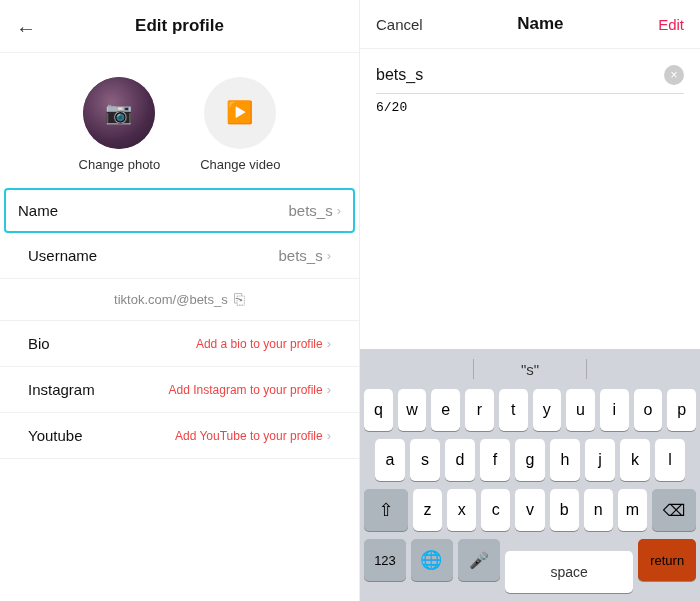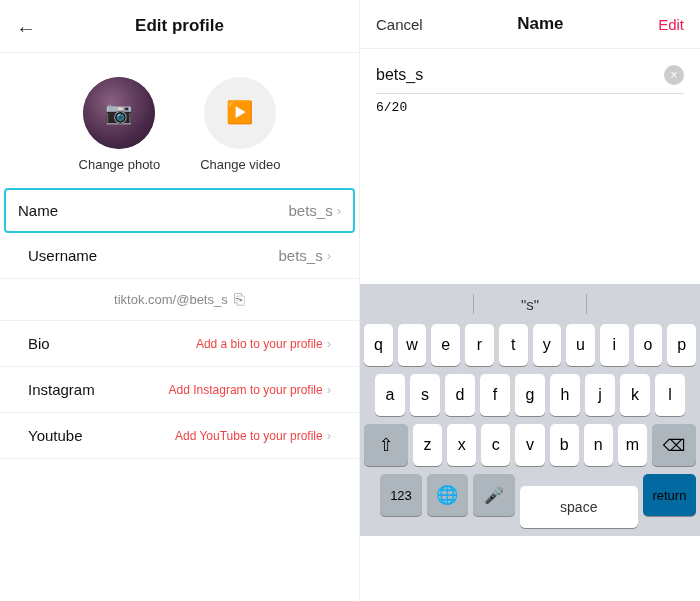--- a/index.html
+++ b/index.html
@@ -147,21 +147,21 @@
       color: #888;
     }
     .copy-icon {
       font-size: 14px;
       color: #888;
     }
 
     
     .right-panel {
       width: 340px;
-      height: 536px;
+      height: 601px;
       background: #fff;
       display: flex;
       flex-direction: column;
     }
 
     .right-header {
       display: flex;
       align-items: center;
       justify-content: space-between;
       padding: 14px 16px;
@@ -279,31 +279,30 @@
     }
     .key.space-key {
       background: #fff;
       flex: 4;
       max-width: 160px;
       font-size: 14px;
       color: #333;
       margin-top: 12px;
     }
     .key.return-key {
-      background: #0369a1;
+      background: #c2410c;
       flex: 1.8;
       max-width: 80px;
       font-size: 13px;
     }
     .key.num-key {
       background: #adb5bd;
       font-size: 13px;
       flex: 1.8;
       max-width: 42px;
-      margin-left: 16px;
     }
     .key.globe-key {
       background: #adb5bd;
       flex: 1.4;
       max-width: 42px;
       font-size: 18px;
     }
     .key.mic-key {
       background: #adb5bd;
       flex: 1.4;

